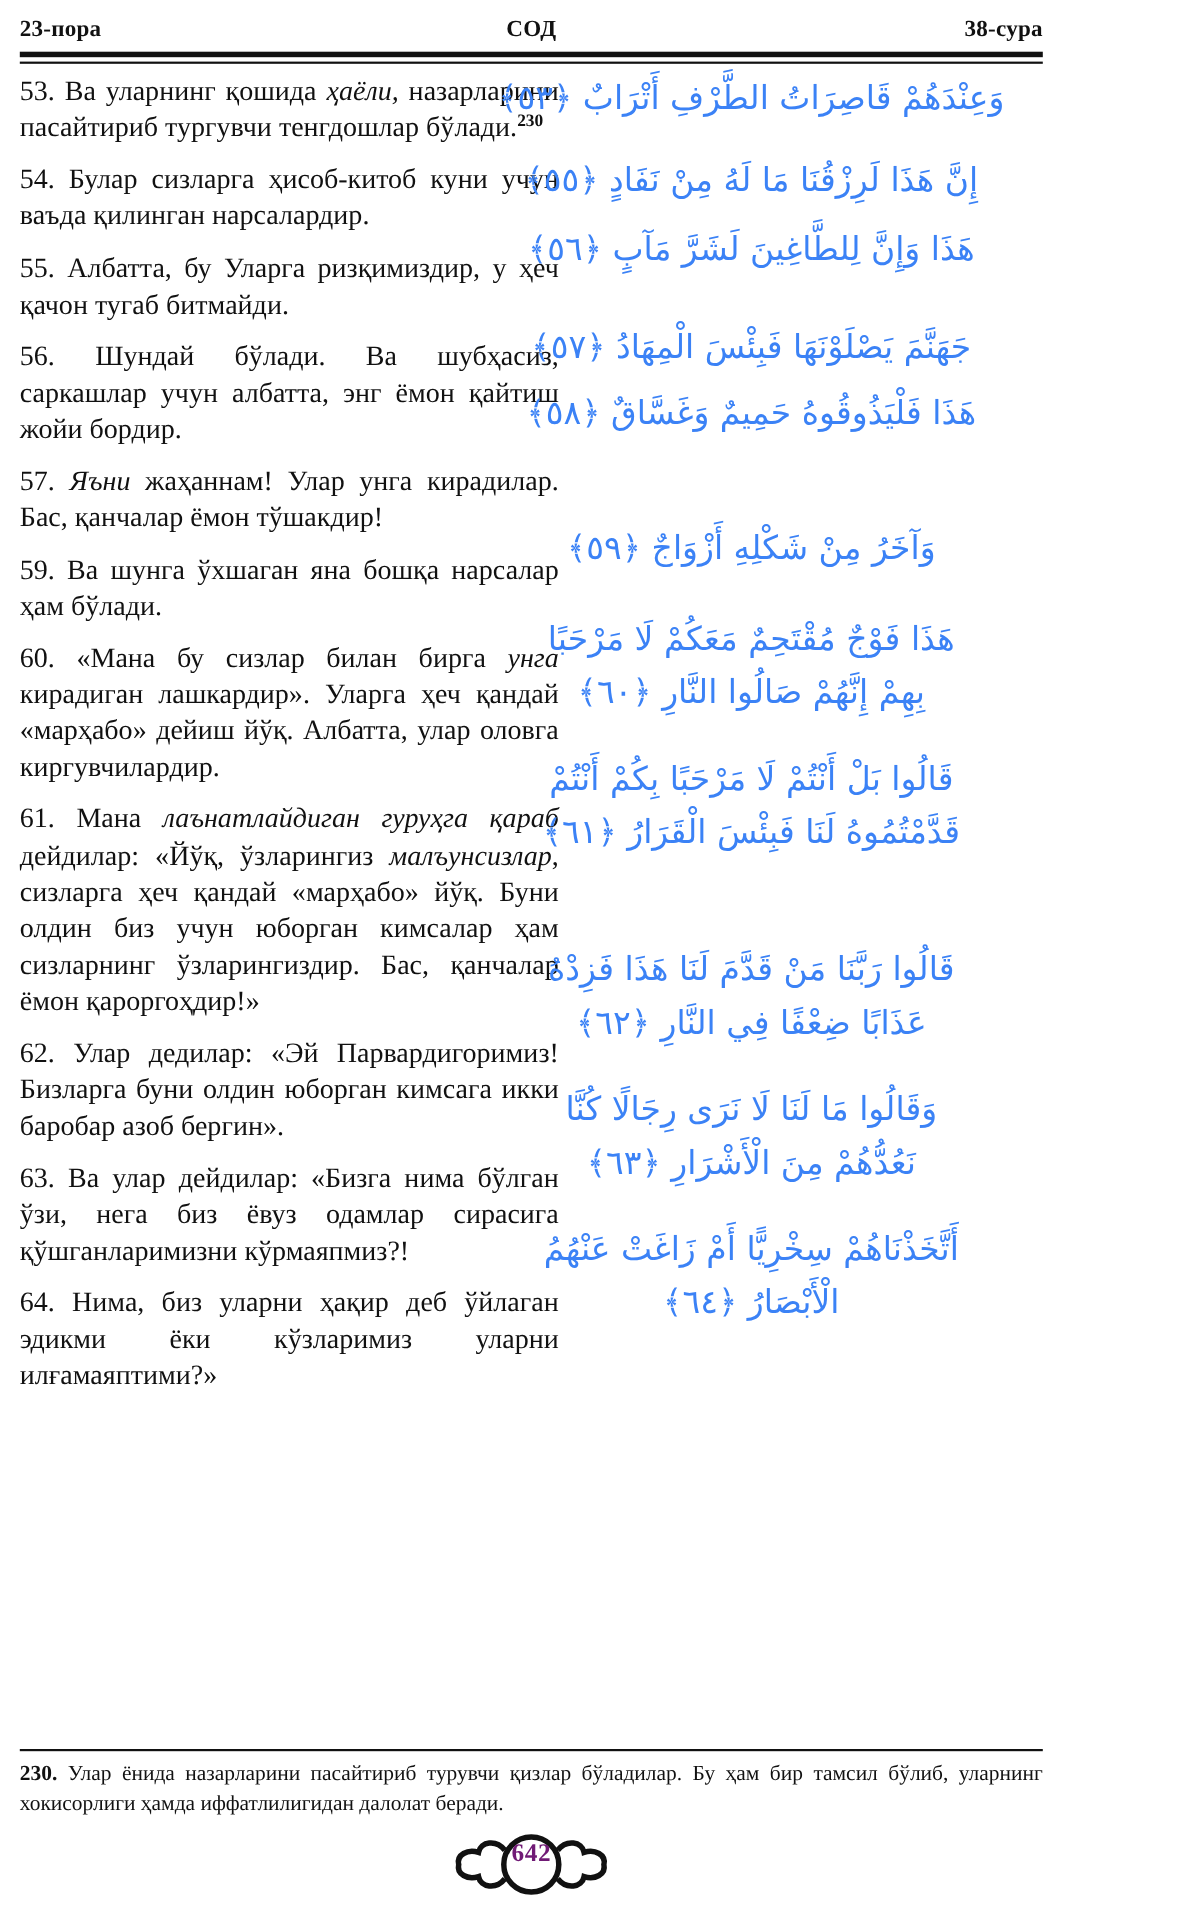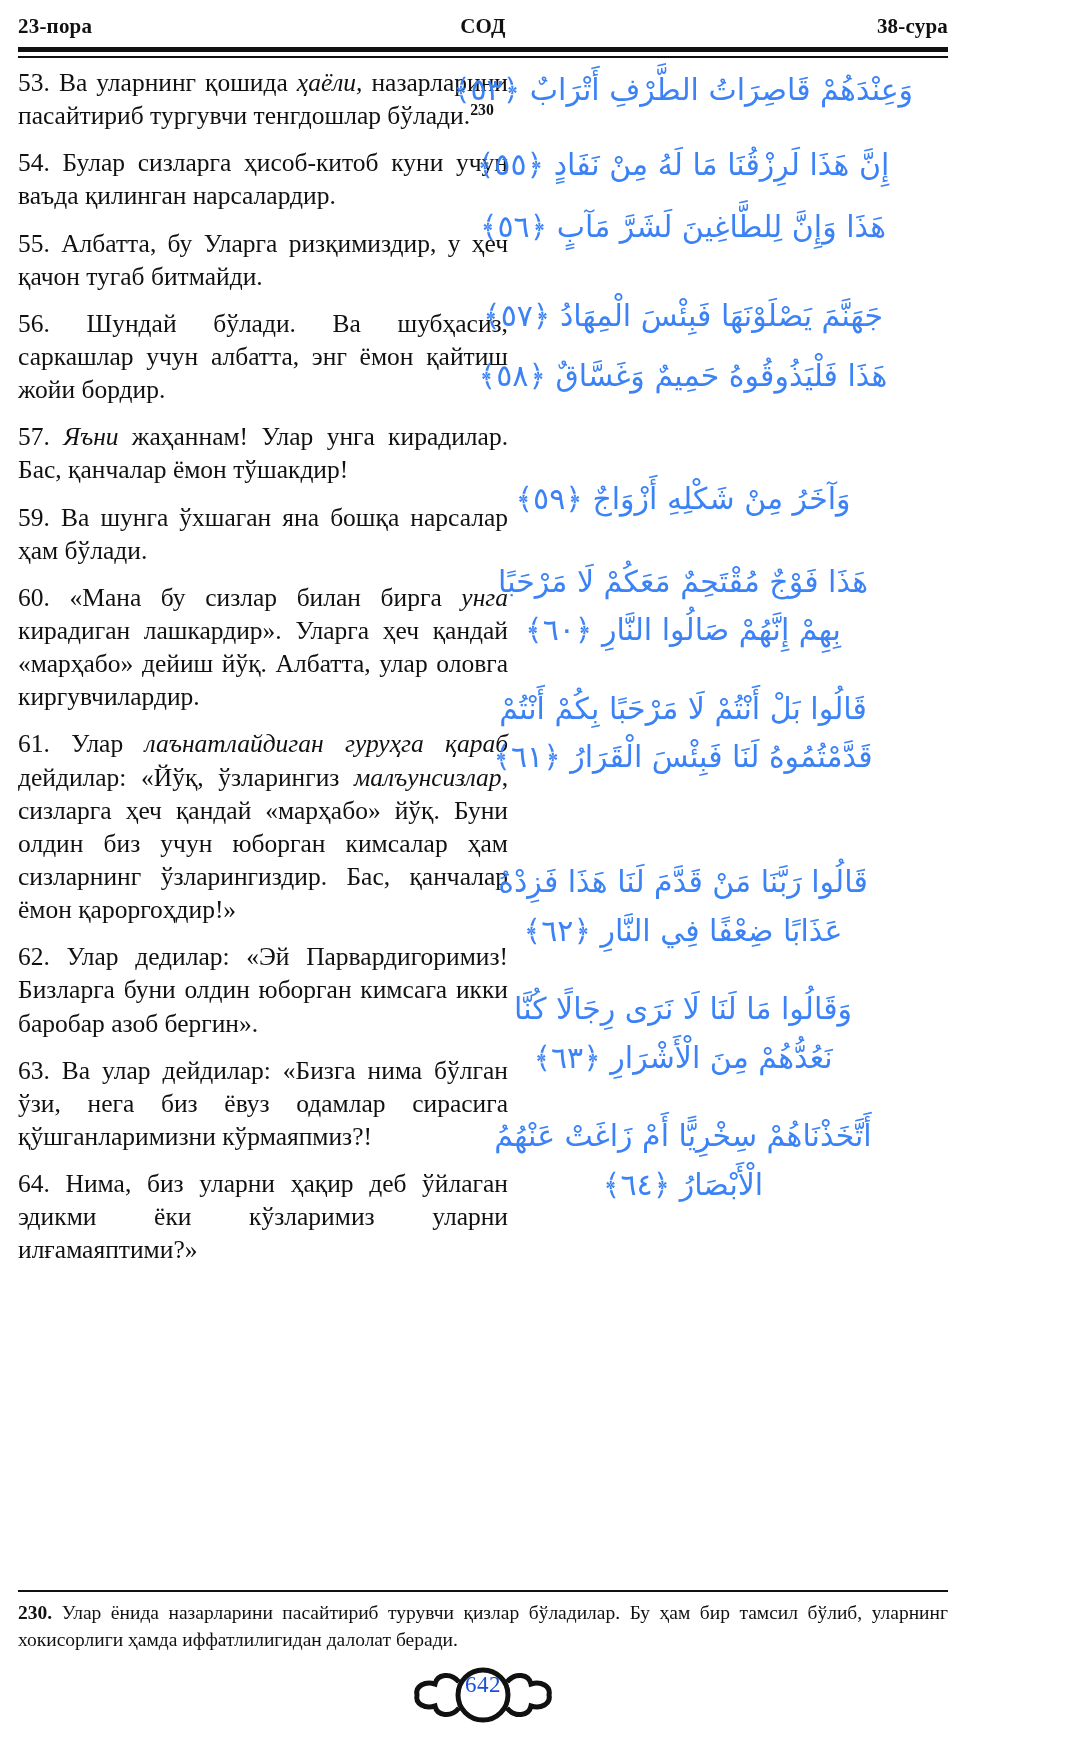--- a/index.html
+++ b/index.html
@@ -141,22 +141,22 @@
     justify-content: center;
   }
   .pagenum-wrap svg { display: block; }
   .pagenum-text {
     position: absolute;
     left: 50%;
     top: 1672px;
     transform: translateX(-50%);
     font-family: "Liberation Serif", "DejaVu Serif", serif;
     font-size: 23px;
-    font-weight: normal;
-    color: #1d4ed8;
+    font-weight: bold;
+    color: #701a75;
     letter-spacing: 0.5px;
   }
 </style>
 </head>
 <body>
 
 <div class="page">
 
   <div class="header">
     <span class="h-left">23-пора</span>
@@ -170,21 +170,21 @@
 
     <div class="col-uz">
 
     <p class="verse-uz"><span class="num">53.</span><span> Ва уларнинг қошида </span><i>ҳаёли,</i><span> назарларини пасайтириб тургувчи тенгдошлар бўлади.</span><sup>230</sup></p>
         <p class="verse-uz"><span class="num">54.</span><span> Булар сизларга ҳисоб-китоб куни учун ваъда қилинган нарсалардир.</span></p>
         <p class="verse-uz"><span class="num">55.</span><span> Албатта, бу Уларга ризқимиздир, у ҳеч қачон тугаб битмайди.</span></p>
         <p class="verse-uz"><span class="num">56.</span><span> Шундай бўлади. Ва шубҳасиз, саркашлар учун албатта, энг ёмон қайтиш жойи бордир.</span></p>
         <p class="verse-uz"><span class="num">57.</span><span> </span><i>Яъни</i><span> жаҳаннам! Улар унга кирадилар. Бас, қанчалар ёмон тўшакдир!</span></p>
         <p class="verse-uz"><span class="num">59.</span><span> Ва шунга ўхшаган яна бошқа нарсалар ҳам бўлади.</span></p>
         <p class="verse-uz"><span class="num">60.</span><span> «Мана бу сизлар билан бирга </span><i>унга</i><span> кирадиган лашкардир». Уларга ҳеч қандай «марҳабо» дейиш йўқ. Албатта, улар оловга киргувчилардир.</span></p>
-        <p class="verse-uz"><span class="num">61.</span><span> Улар </span><i>лаънатлайдиган гуруҳга қараб</i><span> дейдилар: «Йўқ, ўзларингиз <i>малъунсизлар</i>, сизларга ҳеч қандай «марҳабо» йўқ. Буни олдин биз учун юборган кимсалар ҳам сизларнинг ўзларингиздир. Бас, қанчалар ёмон қароргоҳдир!»</span></p>
+        <p class="verse-uz"><span class="num">61.</span><span> Мана </span><i>лаънатлайдиган гуруҳга қараб</i><span> дейдилар: «Йўқ, ўзларингиз <i>малъунсизлар</i>, сизларга ҳеч қандай «марҳабо» йўқ. Буни олдин биз учун юборган кимсалар ҳам сизларнинг ўзларингиздир. Бас, қанчалар ёмон қароргоҳдир!»</span></p>
         <p class="verse-uz"><span class="num">62.</span><span> Улар дедилар: «Эй Парвардигоримиз! Бизларга буни олдин юборган кимсага икки баробар азоб бергин».</span></p>
         <p class="verse-uz"><span class="num">63.</span><span> Ва улар дейдилар: «Бизга нима бўлган ўзи, нега биз ёвуз одамлар сирасига қўшганларимизни кўрмаяпмиз?!</span></p>
         <p class="verse-uz"><span class="num">64.</span><span> Нима, биз уларни ҳақир деб ўйлаган эдикми ёки кўзларимиз уларни илғамаяптими?»</span></p>
       </div>
 
     <div class="col-ar">
 
     <div class="ar-block" style="margin-bottom: 26px;">
           <div class="verse-ar">وَعِنْدَهُمْ قَاصِرَاتُ الطَّرْفِ أَتْرَابٌ ﴿٥٣﴾</div>
         </div>

